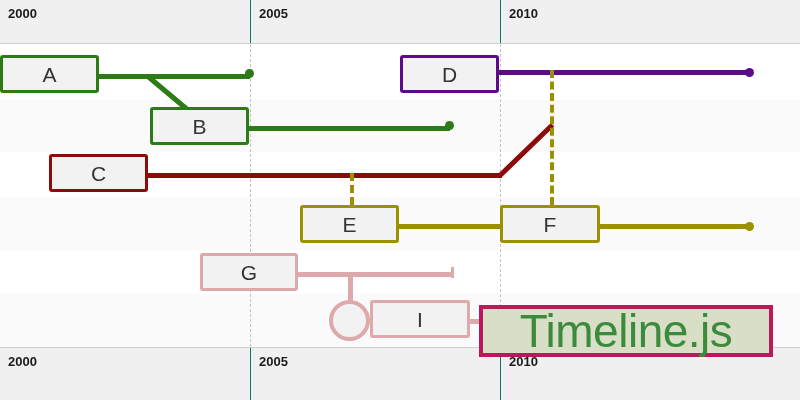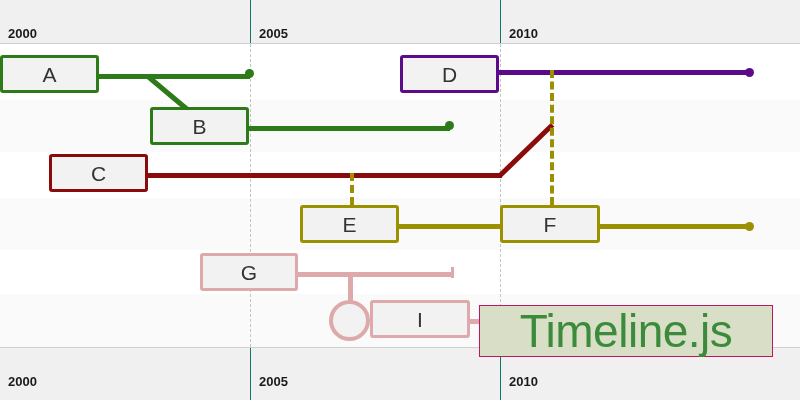--- a/index.html
+++ b/index.html
@@ -45,21 +45,20 @@
   }
   .axis-tick.first { border-left: none; }
   .axis-label {
     position: absolute;
     top: 6px;
     left: 8px;
     font-size: 13px;
     font-weight: bold;
     color: #1a1a1a;
     white-space: nowrap;
-    margin-top: 20px;
   }
 
   
   #plot {
     position: absolute;
     left: 0;
     top: 44px;
     width: 800px;
     height: 303px;
     background: #ffffff;
@@ -130,21 +129,21 @@
   }
 
   
   #watermark {
     position: absolute;
     left: 479px;
     top: 305px;
     width: 294px;
     height: 52px;
     background: #d8dfc6;
-    border: 1px solid #be185d;
+    border: 4px solid #be185d;
     box-sizing: border-box;
     display: flex;
     align-items: center;
     justify-content: center;
   }
   #watermark-text {
     font-size: 46px;
     color: #3c8b3c;
     line-height: 1;
     letter-spacing: -0.5px;

